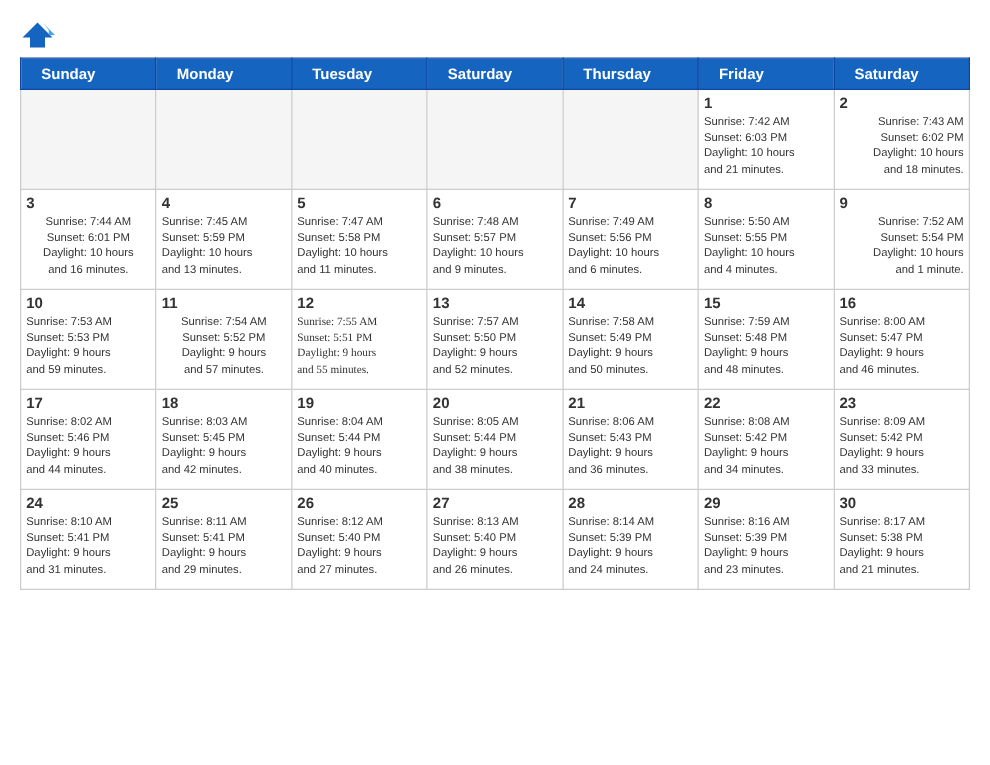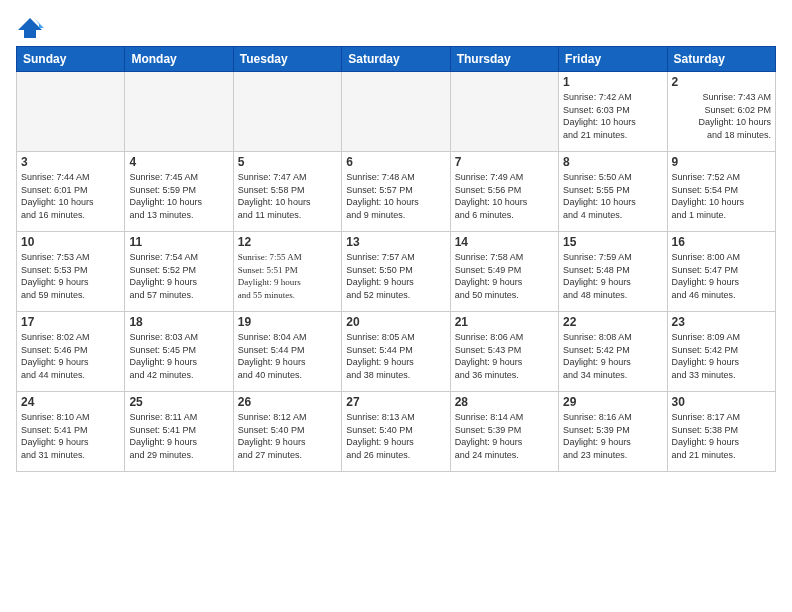--- a/index.html
+++ b/index.html
@@ -54,21 +54,21 @@
     .calendar {
       width: 100%;
       border-collapse: collapse;
       table-layout: fixed;
     }
     .calendar th {
       background: #1565c0;
       color: #fff;
       font-size: 12px;
       font-weight: bold;
-      padding: 5px 6px;
+      padding: 5px 16px;
       text-align: left;
       border: 1px solid #0d47a1;
     }
     .calendar td {
       border: 1px solid #ccc;
       vertical-align: top;
       padding: 3px 4px;
       font-size: 9.5px;
       color: #333;
       height: 80px;
@@ -140,21 +140,21 @@
             <span class="day-num">2</span>
             <div class="day-info" style="white-space: pre-line; text-align: right;">Sunrise: 7:43 AM
 Sunset: 6:02 PM
 Daylight: 10 hours
 and 18 minutes.</div>
           </td>
         </tr>
         <tr>
           <td>
             <span class="day-num">3</span>
-            <div class="day-info" style="white-space: pre-line;">Sunrise: 7:44 AM
+            <div class="day-info" style="white-space: pre-line; text-align: center;">Sunrise: 7:44 AM
 Sunset: 6:01 PM
 Daylight: 10 hours
 and 16 minutes.</div>
           </td>
           <td>
             <span class="day-num">4</span>
             <div class="day-info" style="white-space: pre-line;">Sunrise: 7:45 AM
 Sunset: 5:59 PM
 Daylight: 10 hours
 and 13 minutes.</div>
@@ -182,37 +182,37 @@
           </td>
           <td>
             <span class="day-num">8</span>
             <div class="day-info" style="white-space: pre-line;">Sunrise: 5:50 AM
 Sunset: 5:55 PM
 Daylight: 10 hours
 and 4 minutes.</div>
           </td>
           <td>
             <span class="day-num">9</span>
-            <div class="day-info" style="white-space: pre-line;">Sunrise: 7:52 AM
+            <div class="day-info" style="white-space: pre-line; text-align: right;">Sunrise: 7:52 AM
 Sunset: 5:54 PM
 Daylight: 10 hours
 and 1 minute.</div>
           </td>
         </tr>
         <tr>
           <td>
             <span class="day-num">10</span>
             <div class="day-info" style="white-space: pre-line;">Sunrise: 7:53 AM
 Sunset: 5:53 PM
 Daylight: 9 hours
 and 59 minutes.</div>
           </td>
           <td>
             <span class="day-num">11</span>
-            <div class="day-info" style="white-space: pre-line;">Sunrise: 7:54 AM
+            <div class="day-info" style="white-space: pre-line; text-align: center;">Sunrise: 7:54 AM
 Sunset: 5:52 PM
 Daylight: 9 hours
 and 57 minutes.</div>
           </td>
           <td>
             <span class="day-num">12</span>
             <div class="day-info" style="white-space: pre-line; font-family: Liberation Serif, serif;">Sunrise: 7:55 AM
 Sunset: 5:51 PM
 Daylight: 9 hours
 and 55 minutes.</div>

